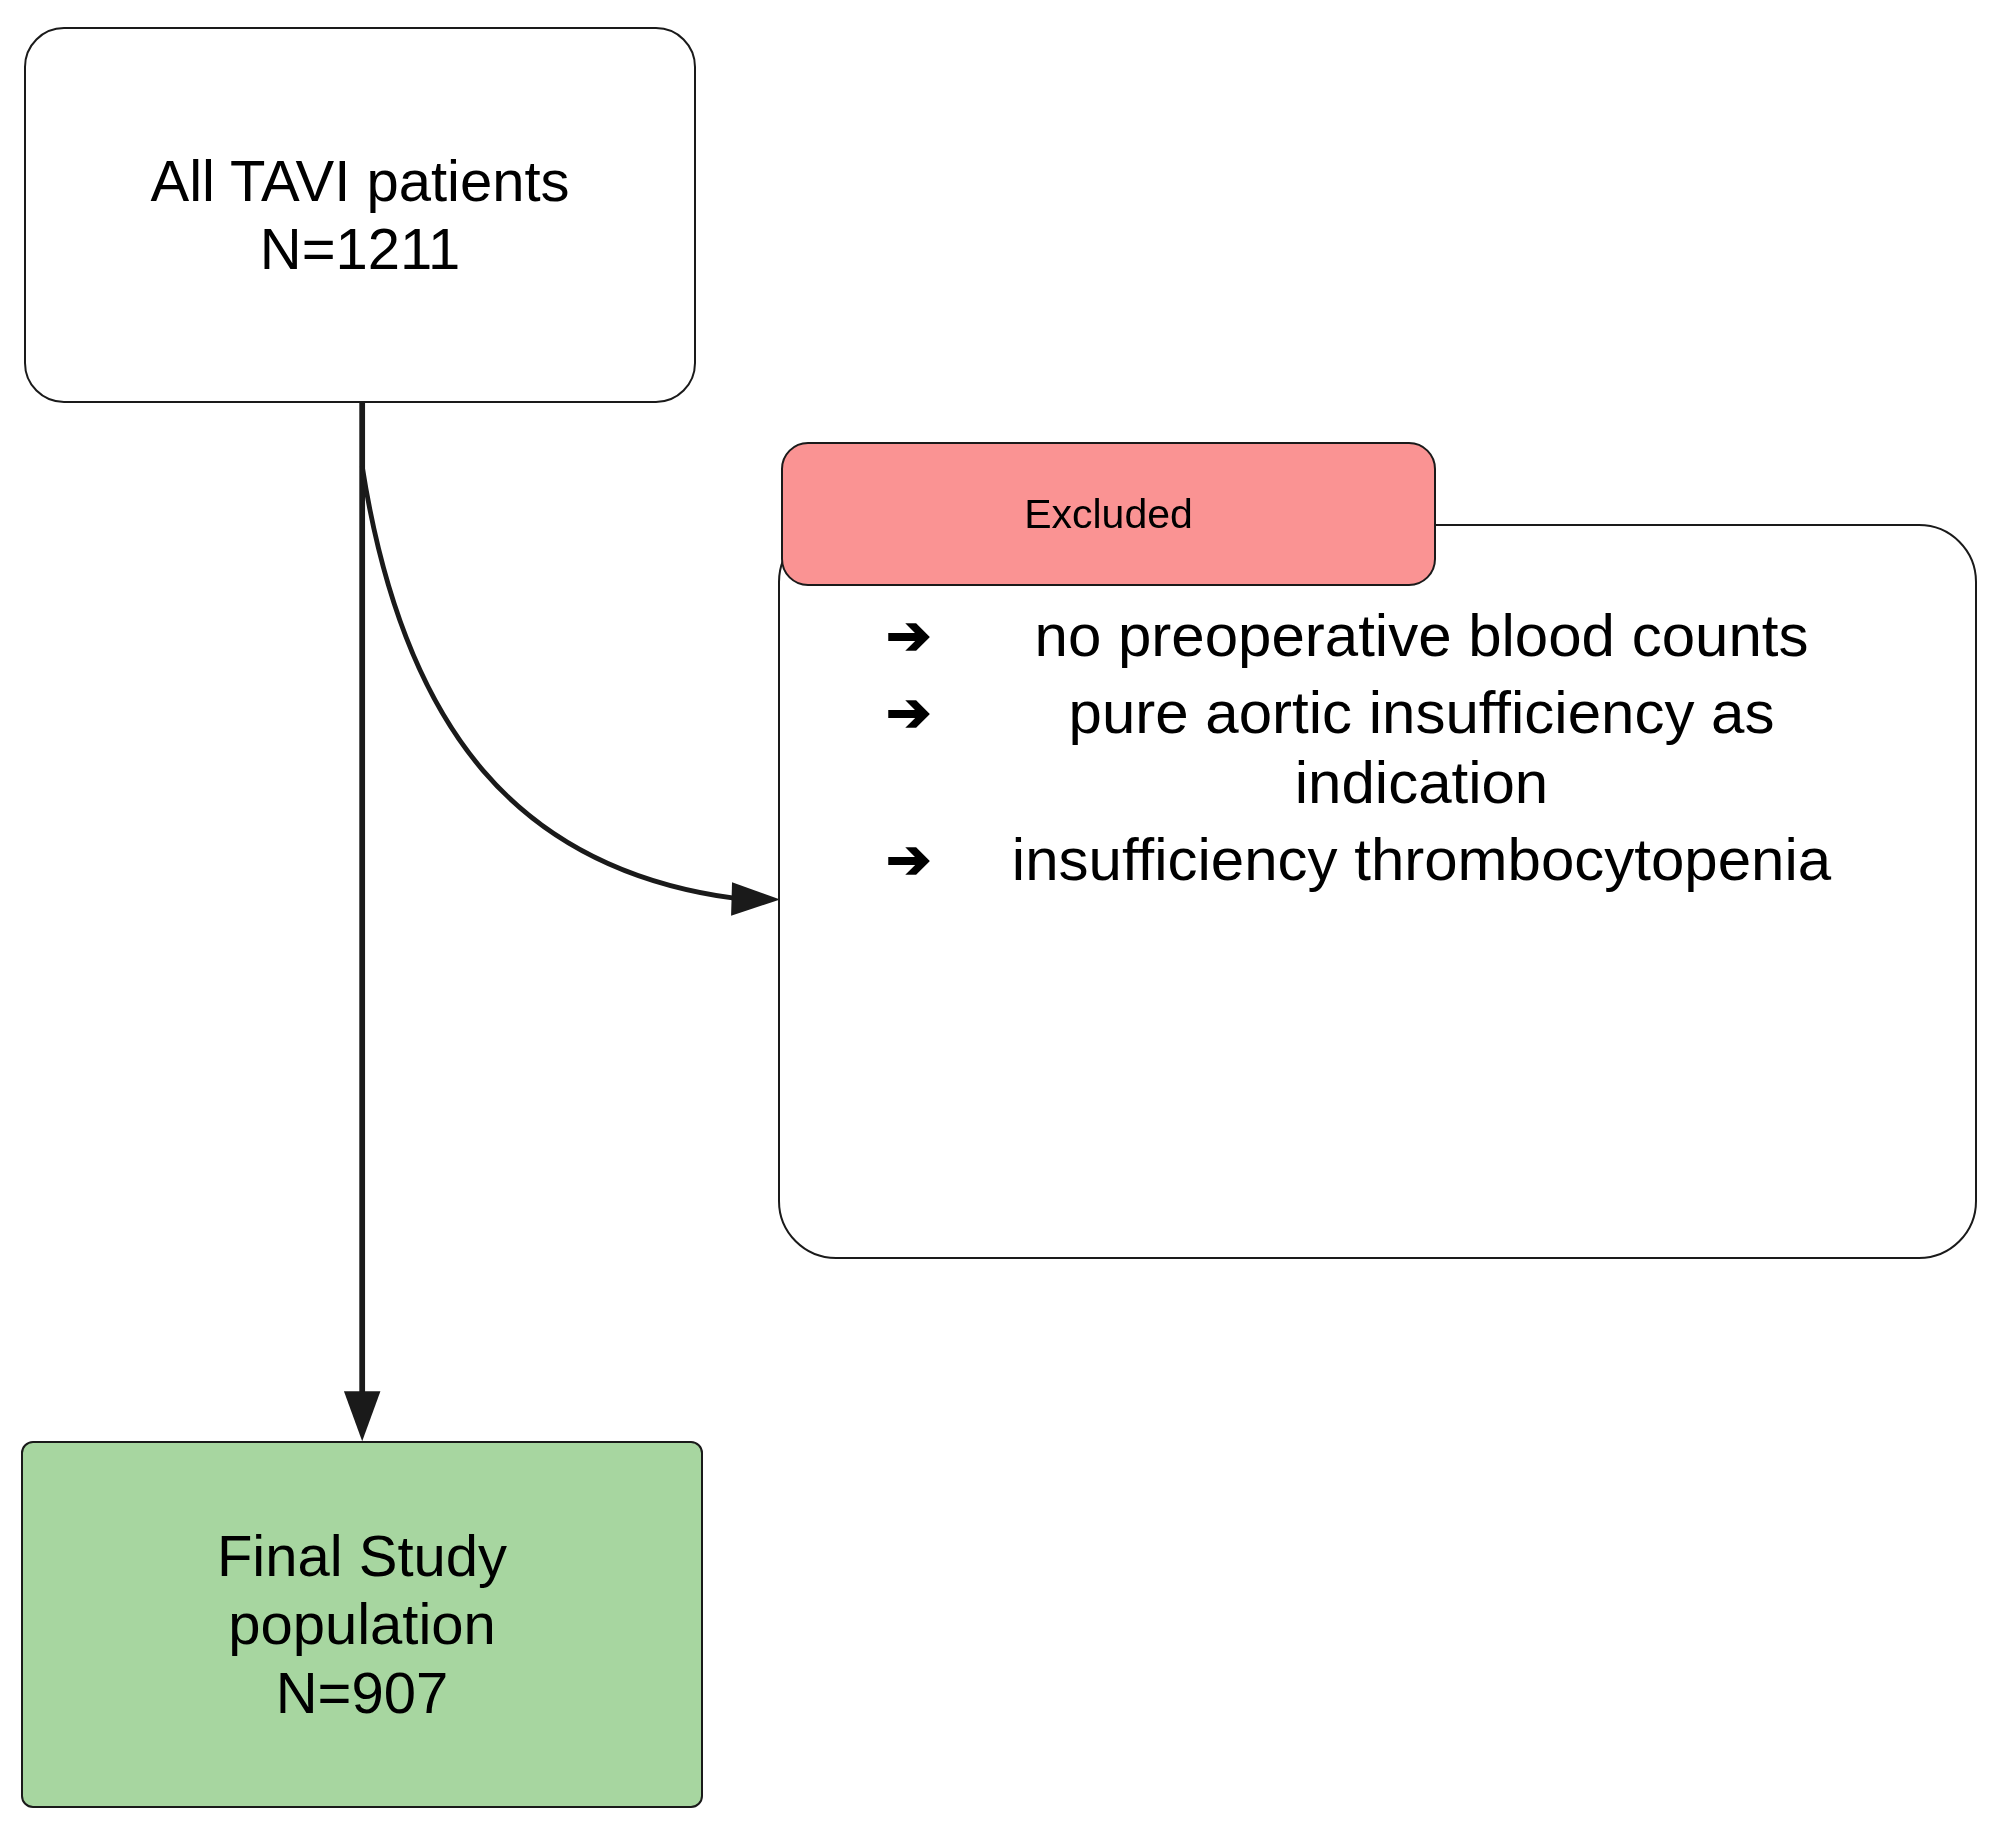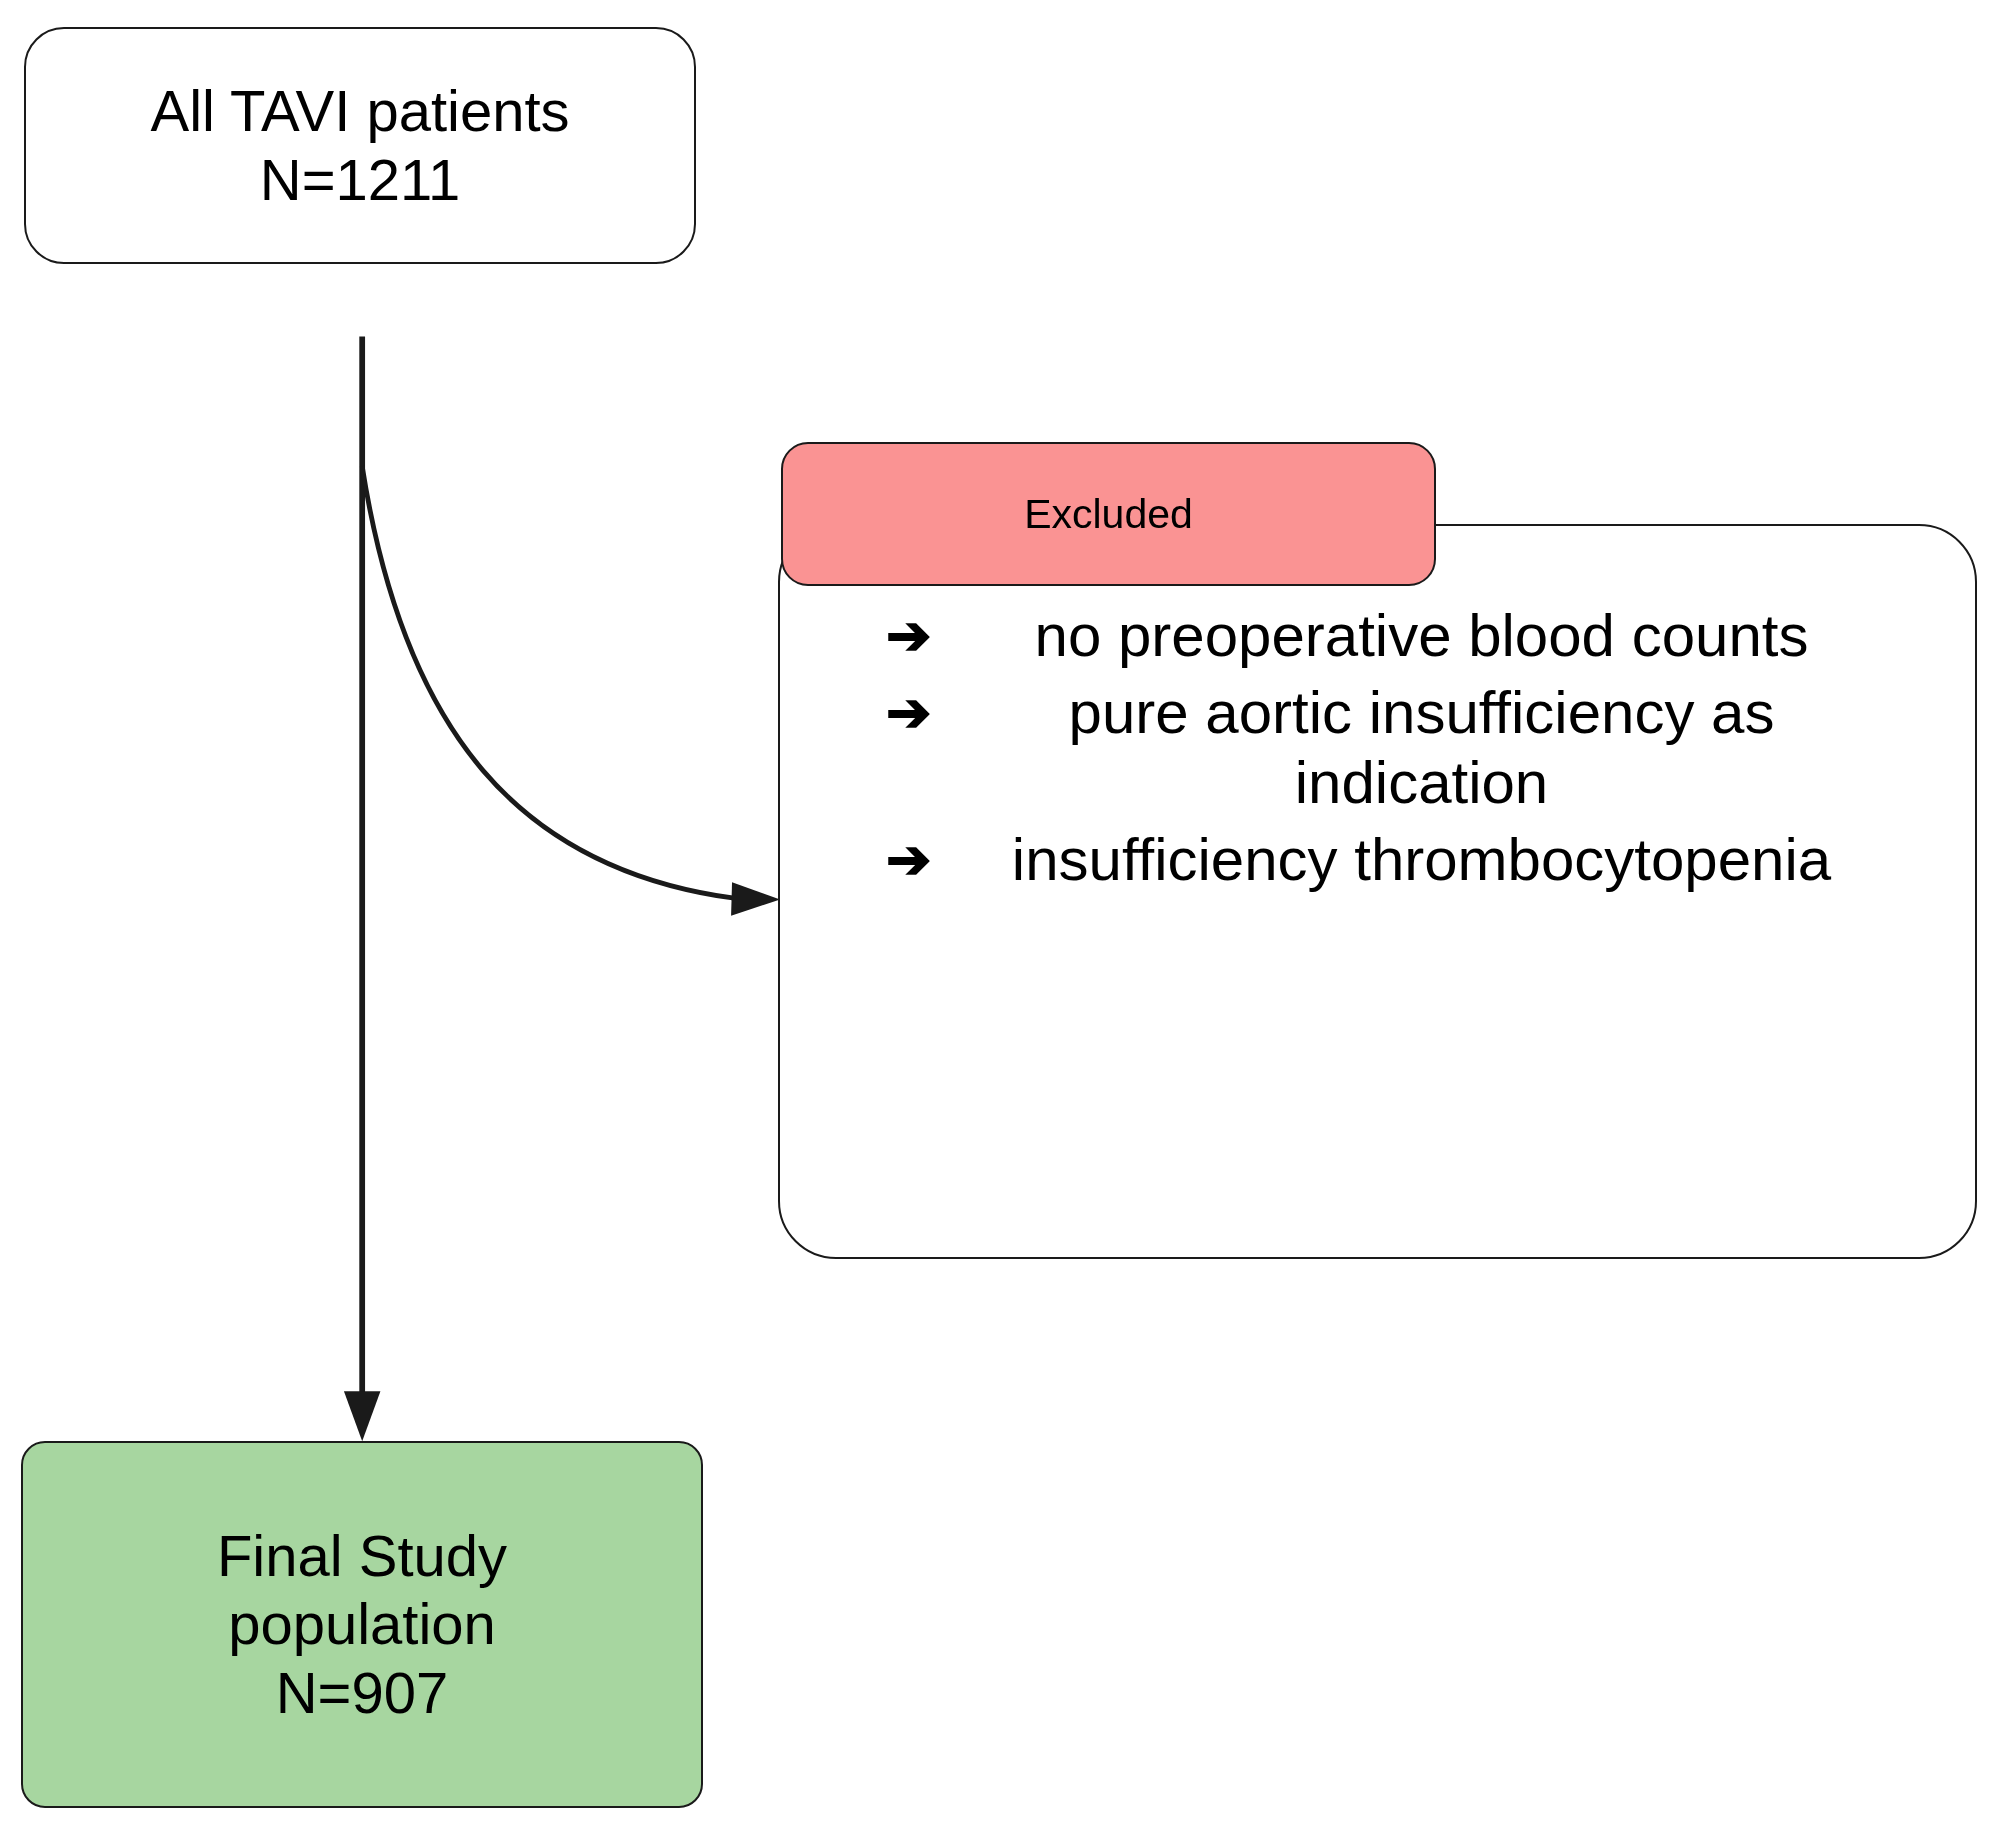--- a/index.html
+++ b/index.html
@@ -25,21 +25,21 @@
     text-align: center;
     color: #000000;
     line-height: 1.18;
   }
 
   
   #node-start {
     left: 24px;
     top: 27px;
     width: 672px;
-    height: 237px;
+    height: 376px;
     border-radius: 40px;
     background: #ffffff;
     font-size: 58px;
   }
 
   
   #node-excluded-body {
     left: 778px;
     top: 524px;
     width: 1199px;
@@ -89,21 +89,21 @@
     color: #000;
     max-width: 855px;
   }
 
   
   #node-final {
     left: 21px;
     top: 1441px;
     width: 682px;
     height: 367px;
-    border-radius: 24px;
+    border-radius: 12px;
     background: #A7D6A0;
     font-size: 58px;
   }
 
   .node-text { display: block; }
 
   
   #connectors {
     position: absolute;
     left: 0;

